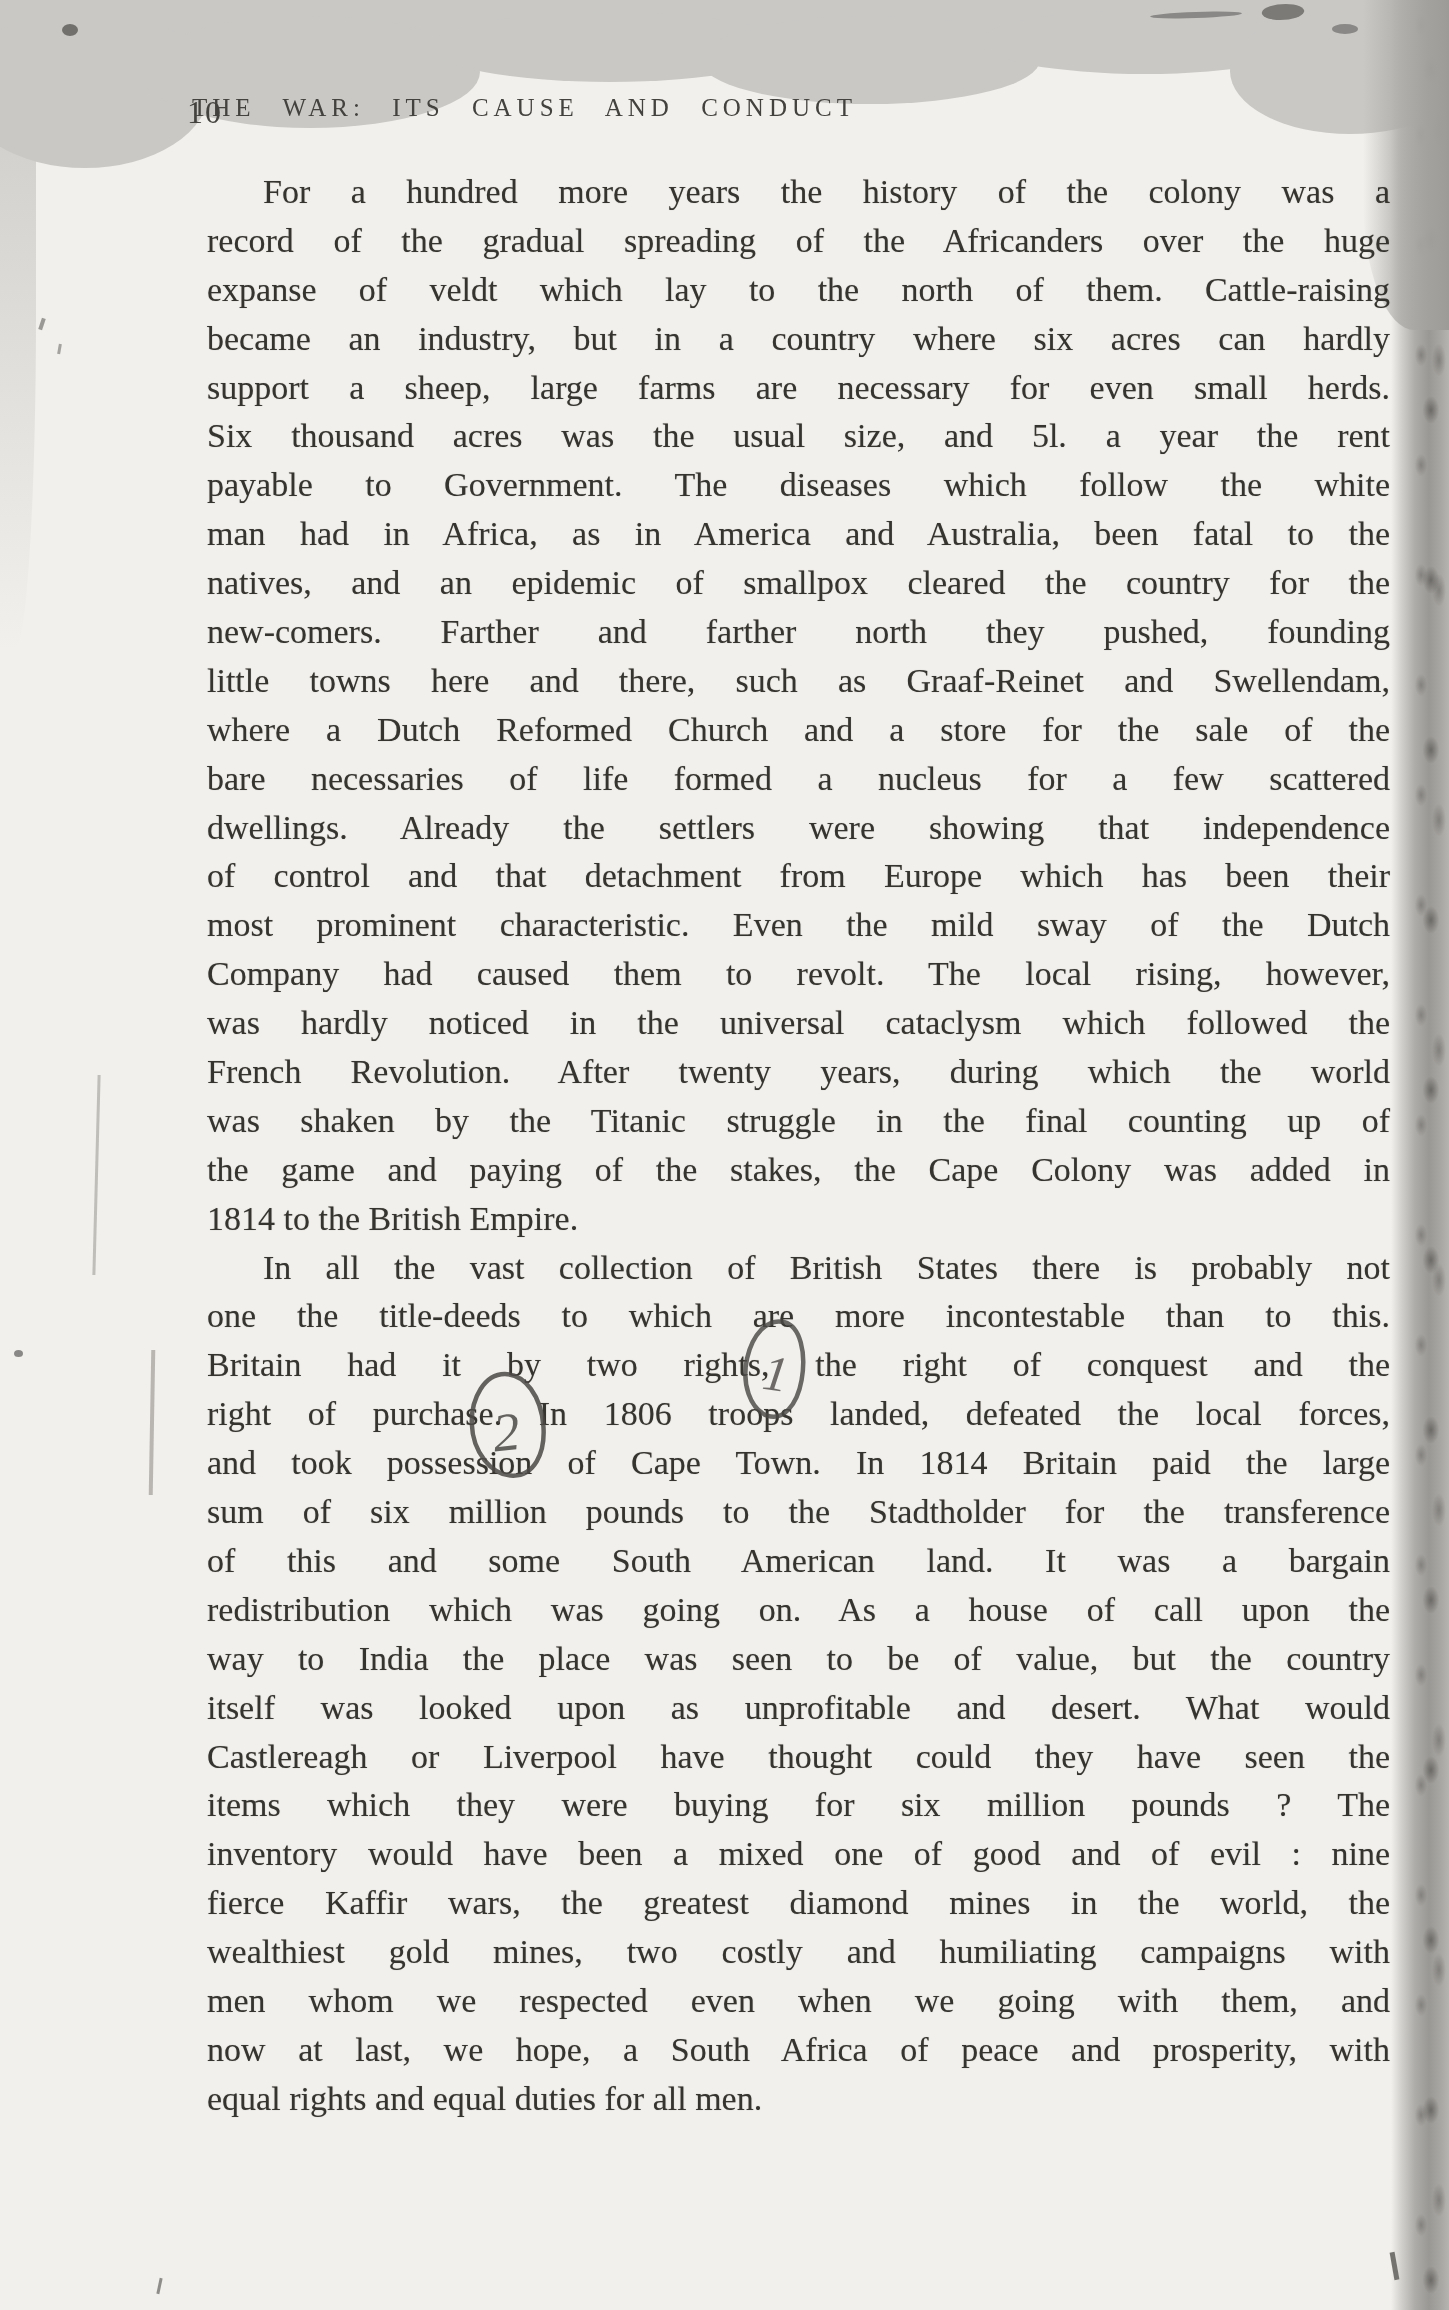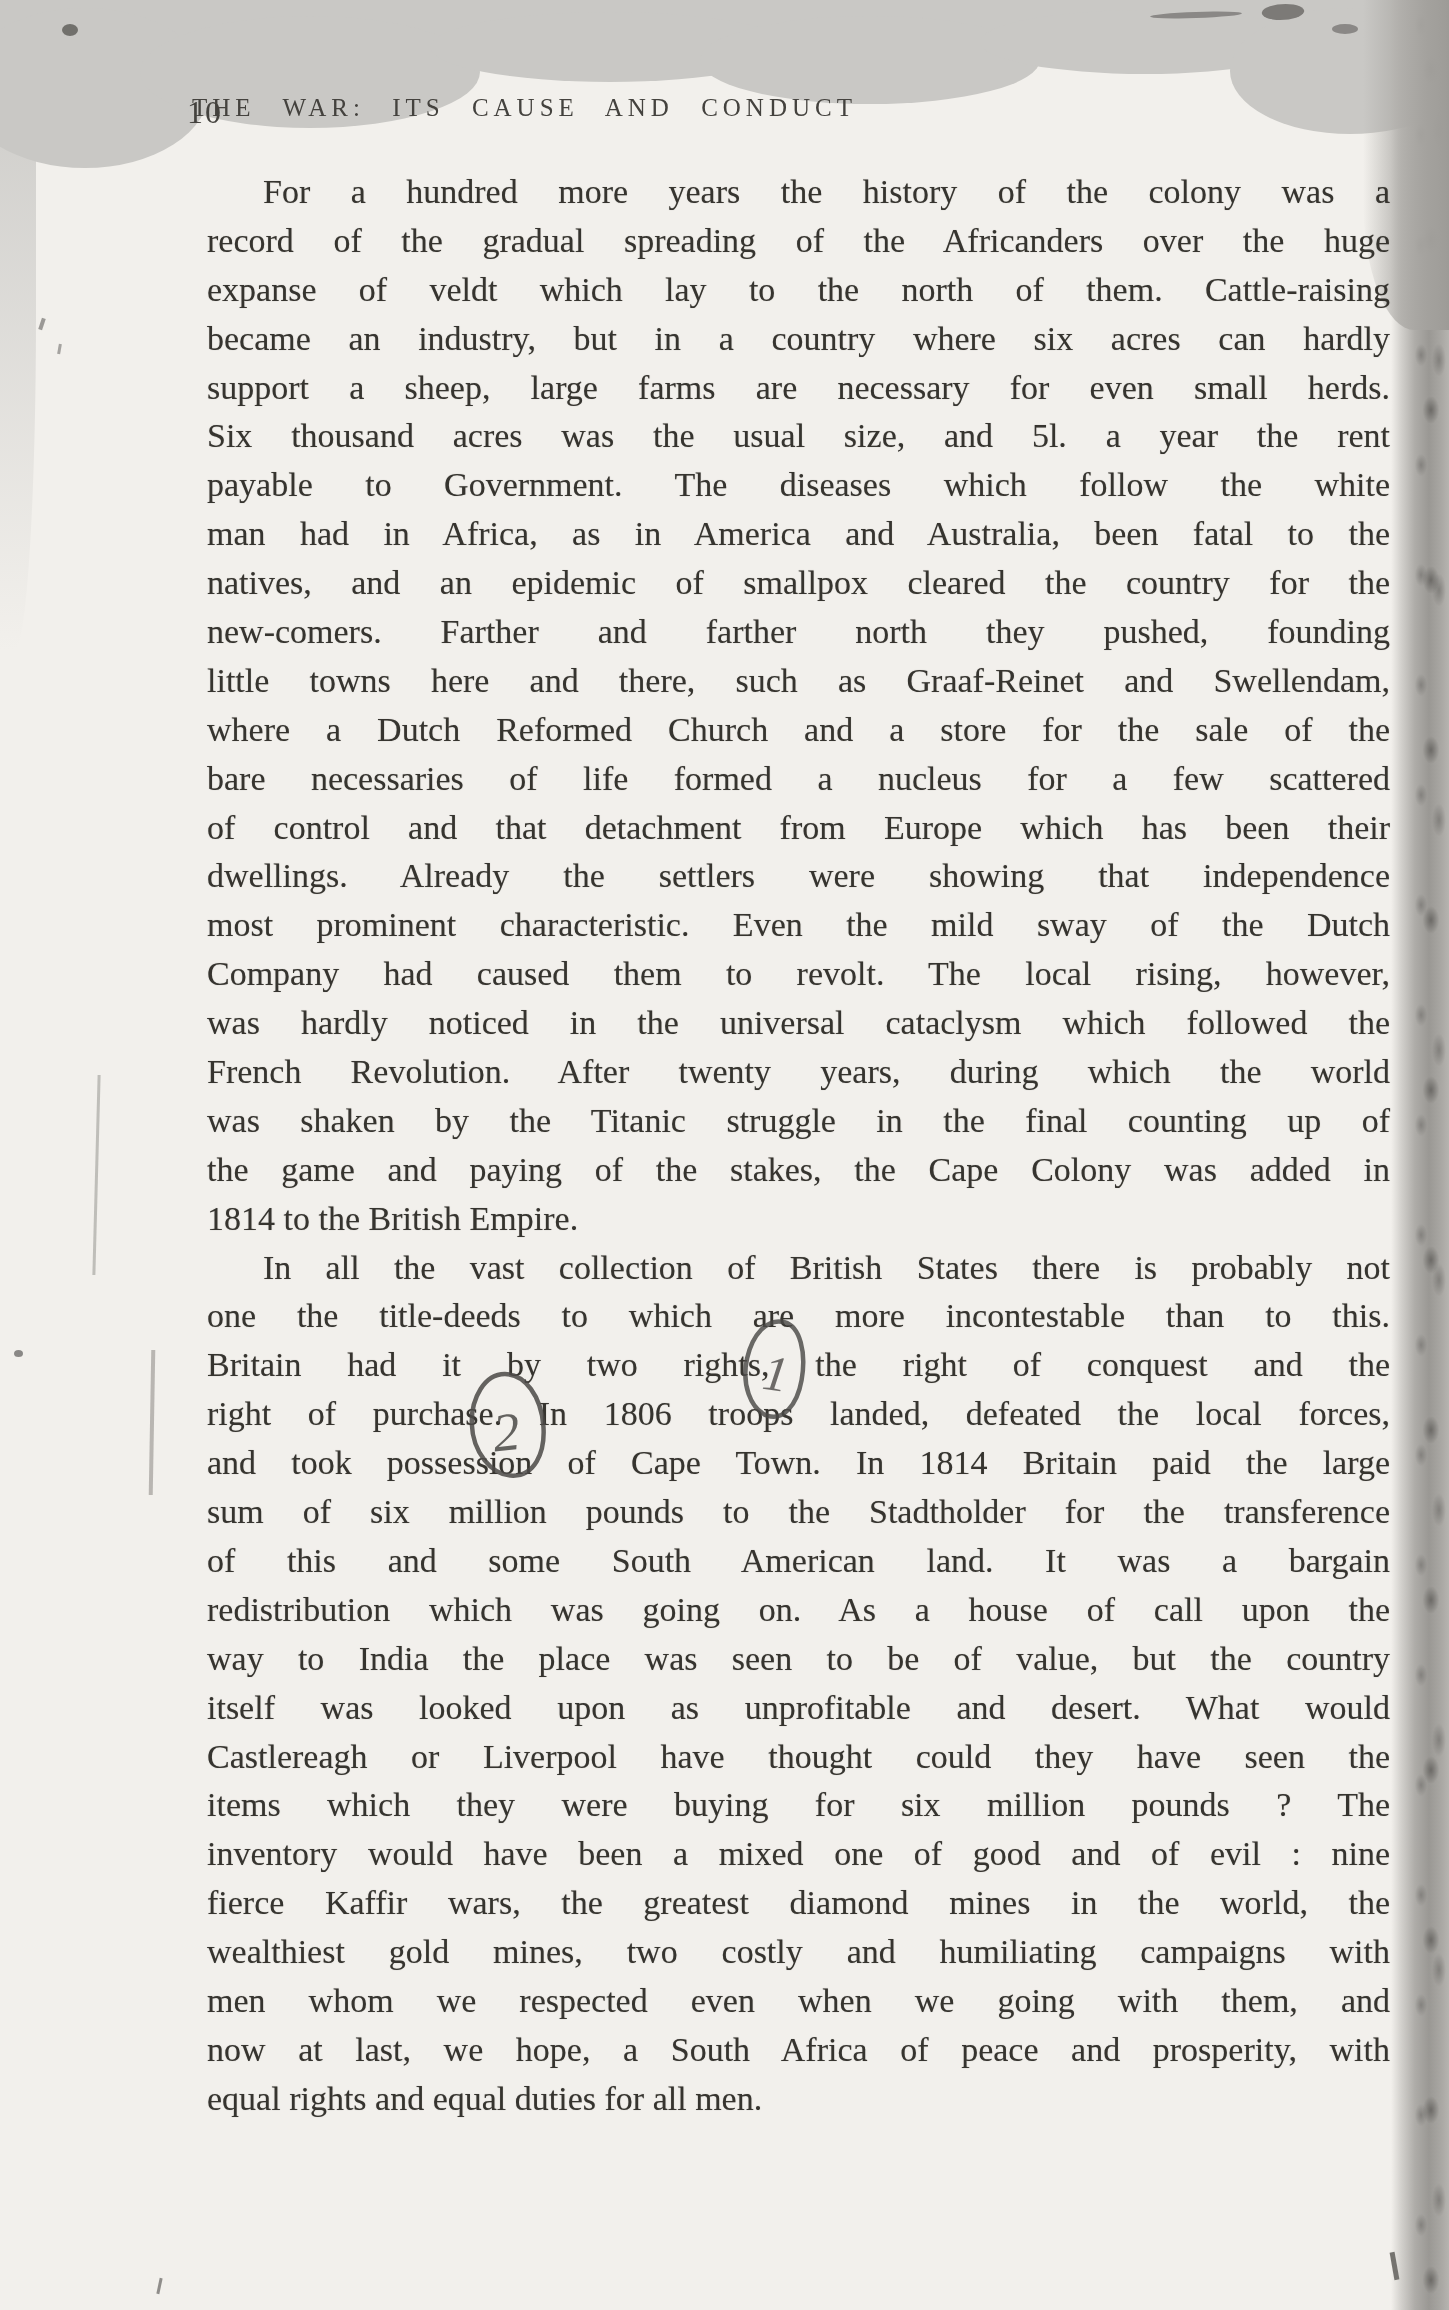--- a/index.html
+++ b/index.html
@@ -90,22 +90,22 @@
       <div class="text-line">became an industry, but in a country where six acres can hardly</div>
       <div class="text-line">support a sheep, large farms are necessary for even small herds.</div>
       <div class="text-line">Six thousand acres was the usual size, and 5l. a year the rent</div>
       <div class="text-line">payable to Government. The diseases which follow the white</div>
       <div class="text-line">man had in Africa, as in America and Australia, been fatal to the</div>
       <div class="text-line">natives, and an epidemic of smallpox cleared the country for the</div>
       <div class="text-line">new-comers. Farther and farther north they pushed, founding</div>
       <div class="text-line">little towns here and there, such as Graaf-Reinet and Swellendam,</div>
       <div class="text-line">where a Dutch Reformed Church and a store for the sale of the</div>
       <div class="text-line">bare necessaries of life formed a nucleus for a few scattered</div>
+      <div class="text-line">dwellings. Already the settlers were showing that independence</div>
       <div class="text-line">of control and that detachment from Europe which has been their</div>
-      <div class="text-line">dwellings. Already the settlers were showing that independence</div>
       <div class="text-line">most prominent characteristic. Even the mild sway of the Dutch</div>
       <div class="text-line">Company had caused them to revolt. The local rising, however,</div>
       <div class="text-line">was hardly noticed in the universal cataclysm which followed the</div>
       <div class="text-line">French Revolution. After twenty years, during which the world</div>
       <div class="text-line">was shaken by the Titanic struggle in the final counting up of</div>
       <div class="text-line">the game and paying of the stakes, the Cape Colony was added in</div>
       <div class="text-line para-last">1814 to the British Empire.</div>
       <div class="text-line indent">In all the vast collection of British States there is probably not</div>
       <div class="text-line">one the title-deeds to which are more incontestable than to this.</div>
       <div class="text-line">Britain had it by two rights, the right of conquest and the</div>

